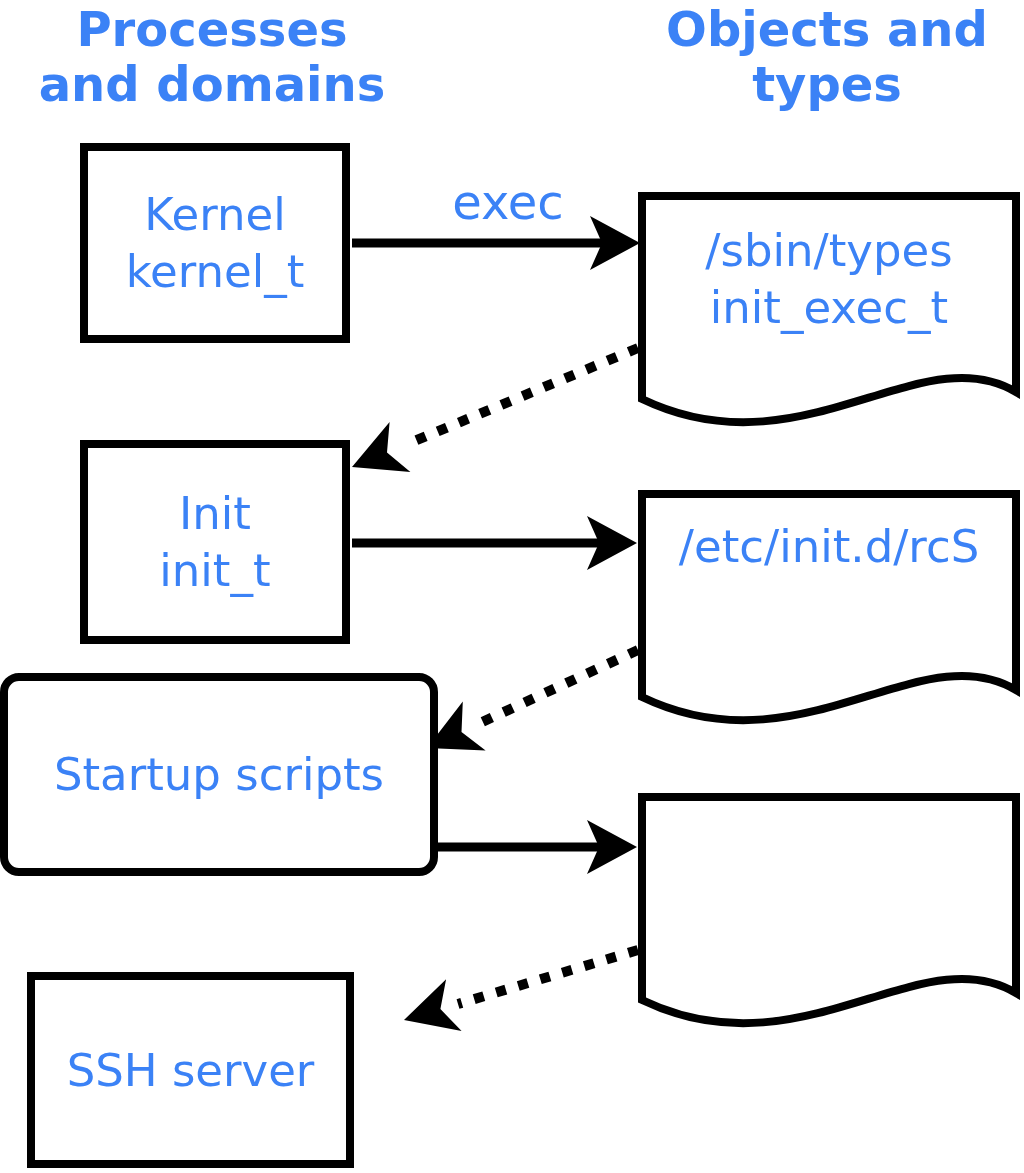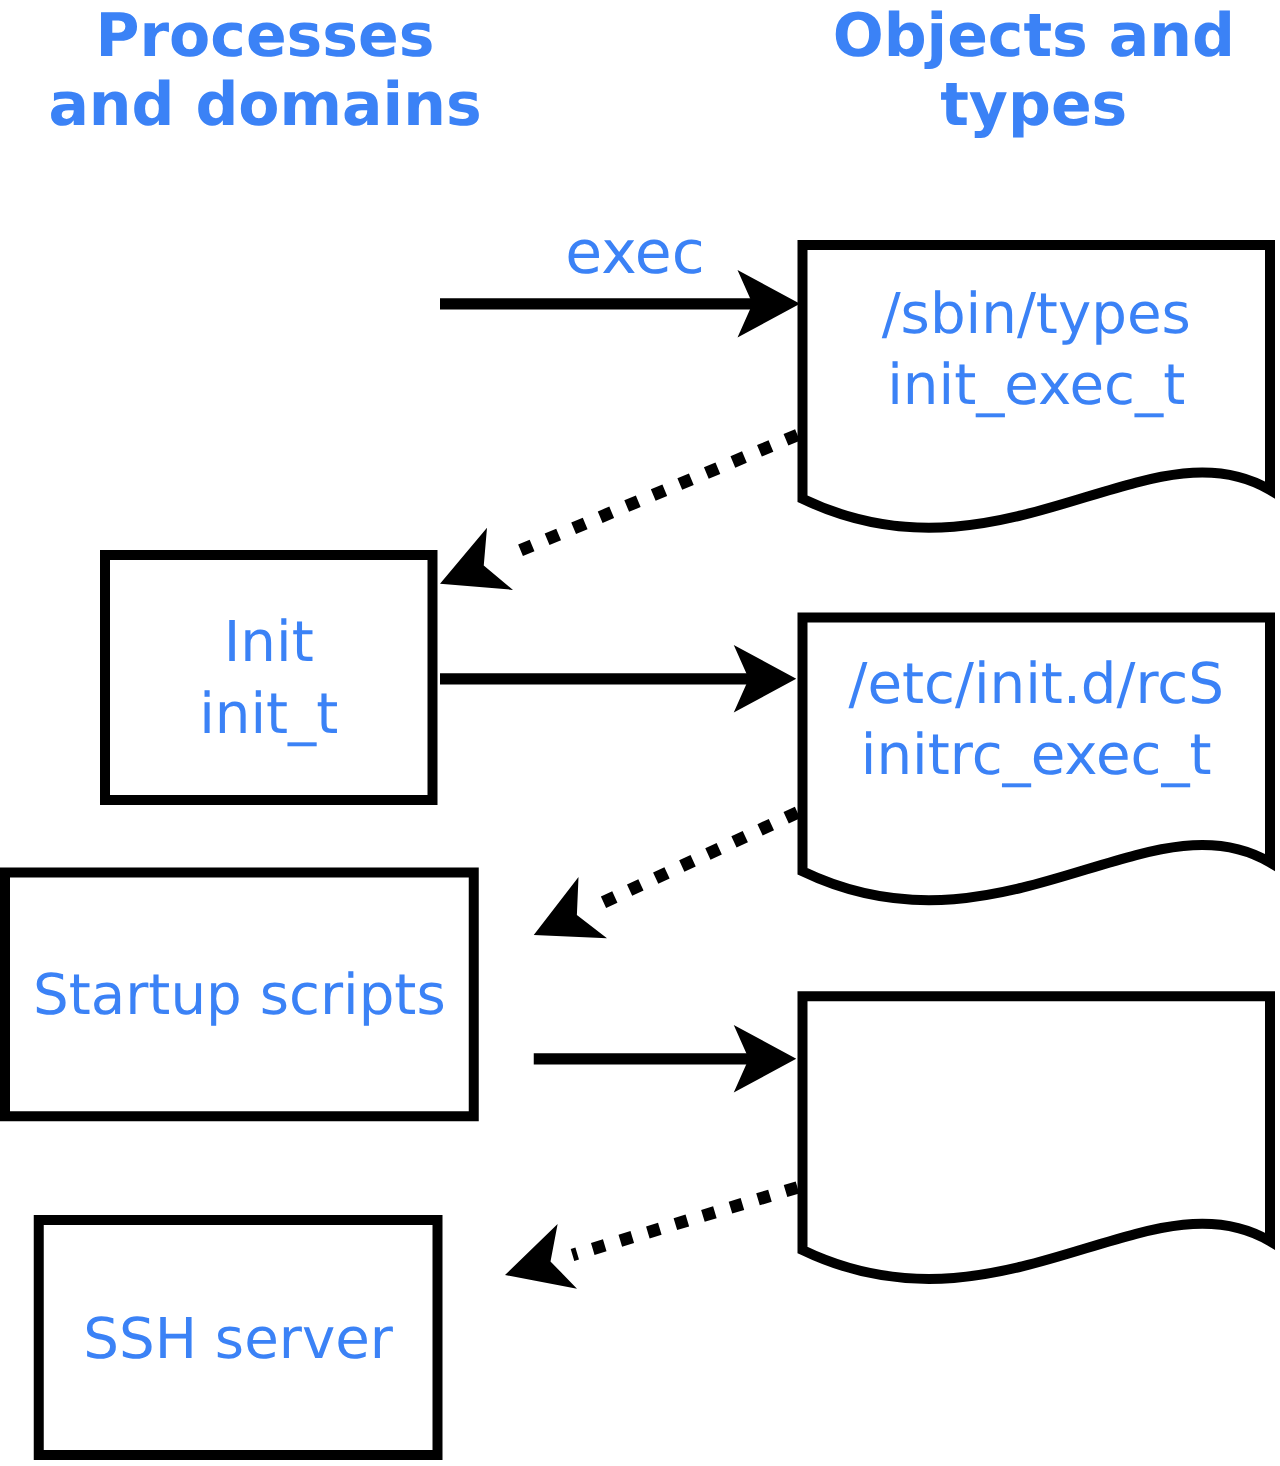--- a/index.html
+++ b/index.html
@@ -43,21 +43,21 @@
     flex-direction: column;
     align-items: center;
     justify-content: center;
     text-align: center;
     font-size: 45px;
     line-height: 57px;
     box-sizing: border-box;
   }
   .pbox-kernel  { left: 80px; top: 143px; width: 270px; height: 200px; }
   .pbox-init    { left: 80px; top: 440px; width: 270px; height: 204px; }
-  .pbox-startup { left: 0px;  top: 694px; width: 383px; height: 203px; }
+  .pbox-startup { left: 0px;  top: 673px; width: 438px; height: 203px; border-radius: 19px; }
   .pbox-sshd    { left: 27px; top: 972px; width: 327px; height: 196px; }
   .doctext {
     position: absolute;
     left: 646px;
     width: 366px;
     display: flex;
     flex-direction: column;
     align-items: center;
     text-align: center;
     font-size: 45px;
@@ -107,37 +107,40 @@
       <line x1="638" y1="950" x2="458" y2="1004" stroke="#000000" stroke-width="10" stroke-dasharray="10 13"></line>
       <polygon fill="#000000" points="404,1020 446.1,979.2 440.4,1009.1 461.6,1031"></polygon>
     </g>
   </svg>
 
   <div class="hdr hdr-left">Processes
 and domains</div>
   <div class="hdr hdr-right">Objects and
 types</div>
 
+  <div class="pbox pbox-kernel">
+    <span class="line-text">Kernel</span>
+    <span class="line-text">kernel_t</span>
+  </div>
   <div class="pbox pbox-init">
     <span class="line-text">Init</span>
     <span class="line-text">init_t</span>
   </div>
   <div class="pbox pbox-startup">
     <span class="line-text">Startup scripts</span>
   </div>
   <div class="pbox pbox-sshd">
     <span class="line-text">SSH server</span>
   </div>
 
   <div class="doctext doctext-1">
     <span class="line-text">/sbin/types</span>
     <span class="line-text">init_exec_t</span>
   </div>
   <div class="doctext doctext-2">
     <span class="line-text">/etc/init.d/rcS</span>
-    <span class="line-text">initrc_exec_t</span>
   </div>
   <div class="doctext doctext-3">
   </div>
 
   <div class="exec-label">exec</div>
 
 </div>
 
 </body></html>

